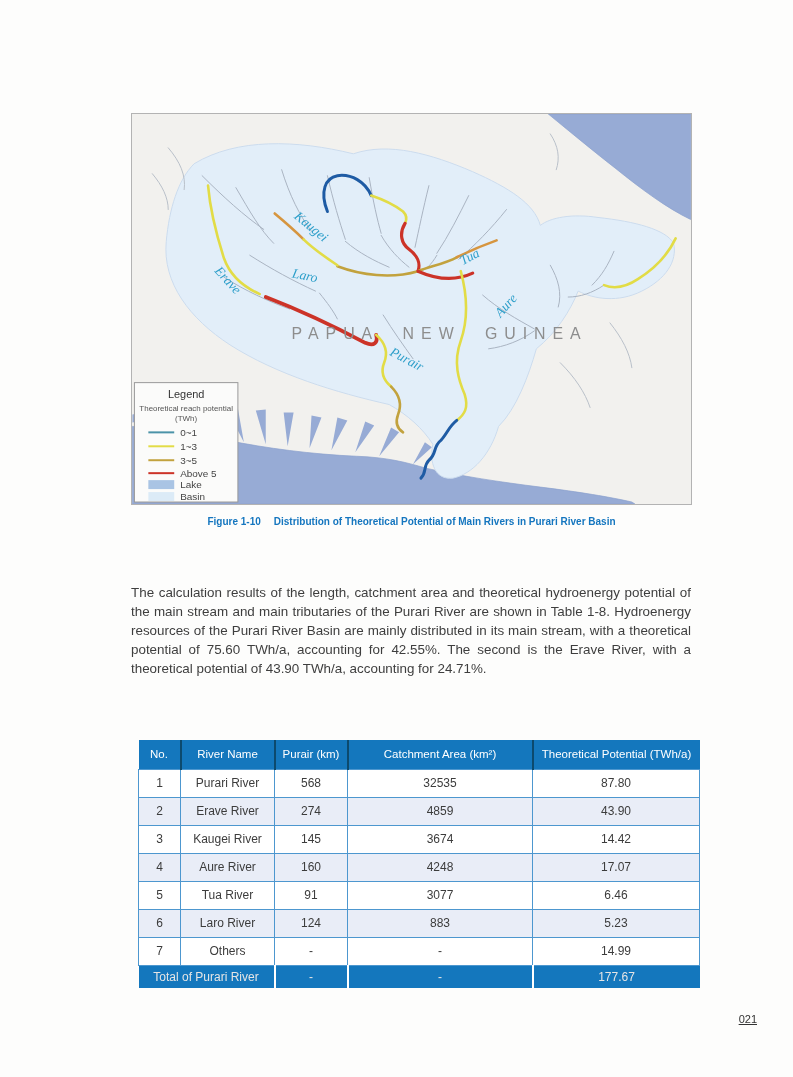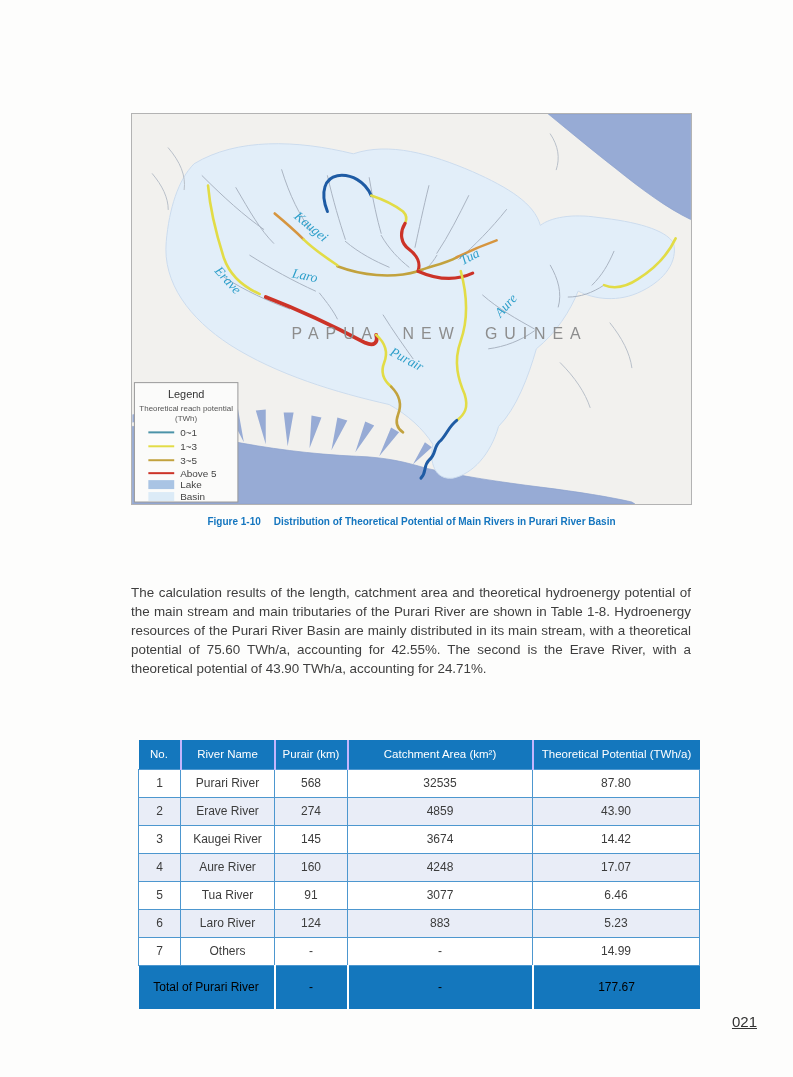--- a/index.html
+++ b/index.html
@@ -12,27 +12,27 @@
 
   .fig-caption, .tbl-caption { position:absolute; left:131px; width:561px; text-align:center; color:#1576bf; font-weight:bold; font-size:10px; }
   .fig-caption { top:516px; }
   .tbl-caption { top:706px; }
   .cap-text { margin-left:13px; }
 
   .para { position:absolute; left:131px; top:583px; width:560px; font-size:13.4px; line-height:19px; color:#3e3e3e; text-align:justify; }
 
   .data-table { position:absolute; left:138px; top:731px; width:561px; border-collapse:collapse; table-layout:fixed; font-size:12px; color:#3c3c3c;margin-top:9px; }
   .data-table th { background:#1477bd; color:#ffffff; font-weight:normal; font-size:11.5px; height:29px; text-align:center; }
-  .data-table th + th { border-left:2px solid #c4b5fd; }
+  .data-table th + th { border-left:2px solid #0c4a6e; }
   .data-table td { height:28px; text-align:center; border:1px solid #4d97cf; background:#ffffff; }
   .data-table tr.alt td { background:#e9edf7; }
-  .data-table tr.total-row td { background:#1477bd; color:#000000; border:none; height:44px; }
+  .data-table tr.total-row td { background:#1477bd; color:#e5e5e5; border:none; height:23px; }
   .data-table tr.total-row td + td { border-left:2px solid #ffffff; }
 
-  .page-num { position:absolute; top:1013px; right:36px; font-size:15px; color:#333333;text-decoration:underline; }
+  .page-num { position:absolute; top:1013px; right:36px; font-size:11px; color:#333333;text-decoration:underline; }
 
   
   .trib { fill:none; stroke:#a9b3c2; stroke-width:1; stroke-linecap:round; }
   .trib-out { fill:none; stroke:#b8bfc9; stroke-width:1; stroke-linecap:round; }
   .r-navy { fill:none; stroke:#1e5ba4; stroke-width:3; stroke-linecap:round; }
   .r-yellow { fill:none; stroke:#e2dc46; stroke-width:2.6; stroke-linecap:round; }
   .r-khaki { fill:none; stroke:#c2a23e; stroke-width:2.6; stroke-linecap:round; }
   .r-orange { fill:none; stroke:#d6953f; stroke-width:2.6; stroke-linecap:round; }
   .r-red { fill:none; stroke:#cc3328; stroke-width:3.2; stroke-linecap:round; }
   .sea { fill:#97abd5; }

